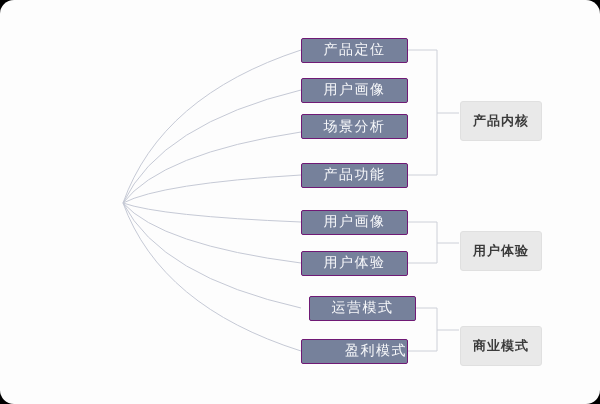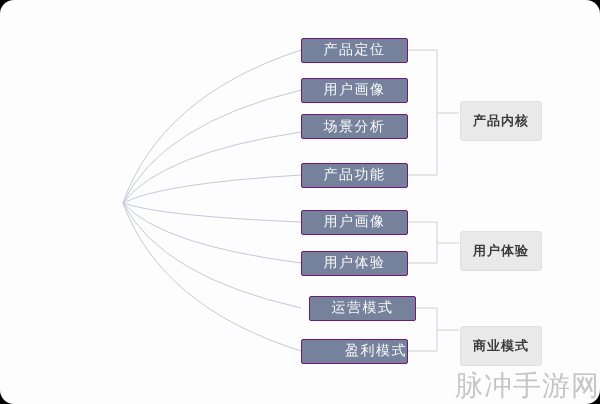--- a/index.html
+++ b/index.html
@@ -108,14 +108,13 @@
       <div class="branch-box" style="top: 250.5px;">用户体验</div>
       <div class="branch-box" style="top: 295.5px; margin-left: 8px;">运营模式</div>
       <div class="branch-box" style="top: 338.5px; padding-left: 43px;">盈利模式</div>
     </div>
   <div id="groups">
       <div class="group-label" style="top: 101px;">产品内核</div>
       <div class="group-label" style="top: 231px;">用户体验</div>
       <div class="group-label" style="top: 318px; margin-top: 8px;">商业模式</div>
     </div>
 
-  <div class="watermark">脉冲手游网</div>
 </div>
 
 </body></html>

